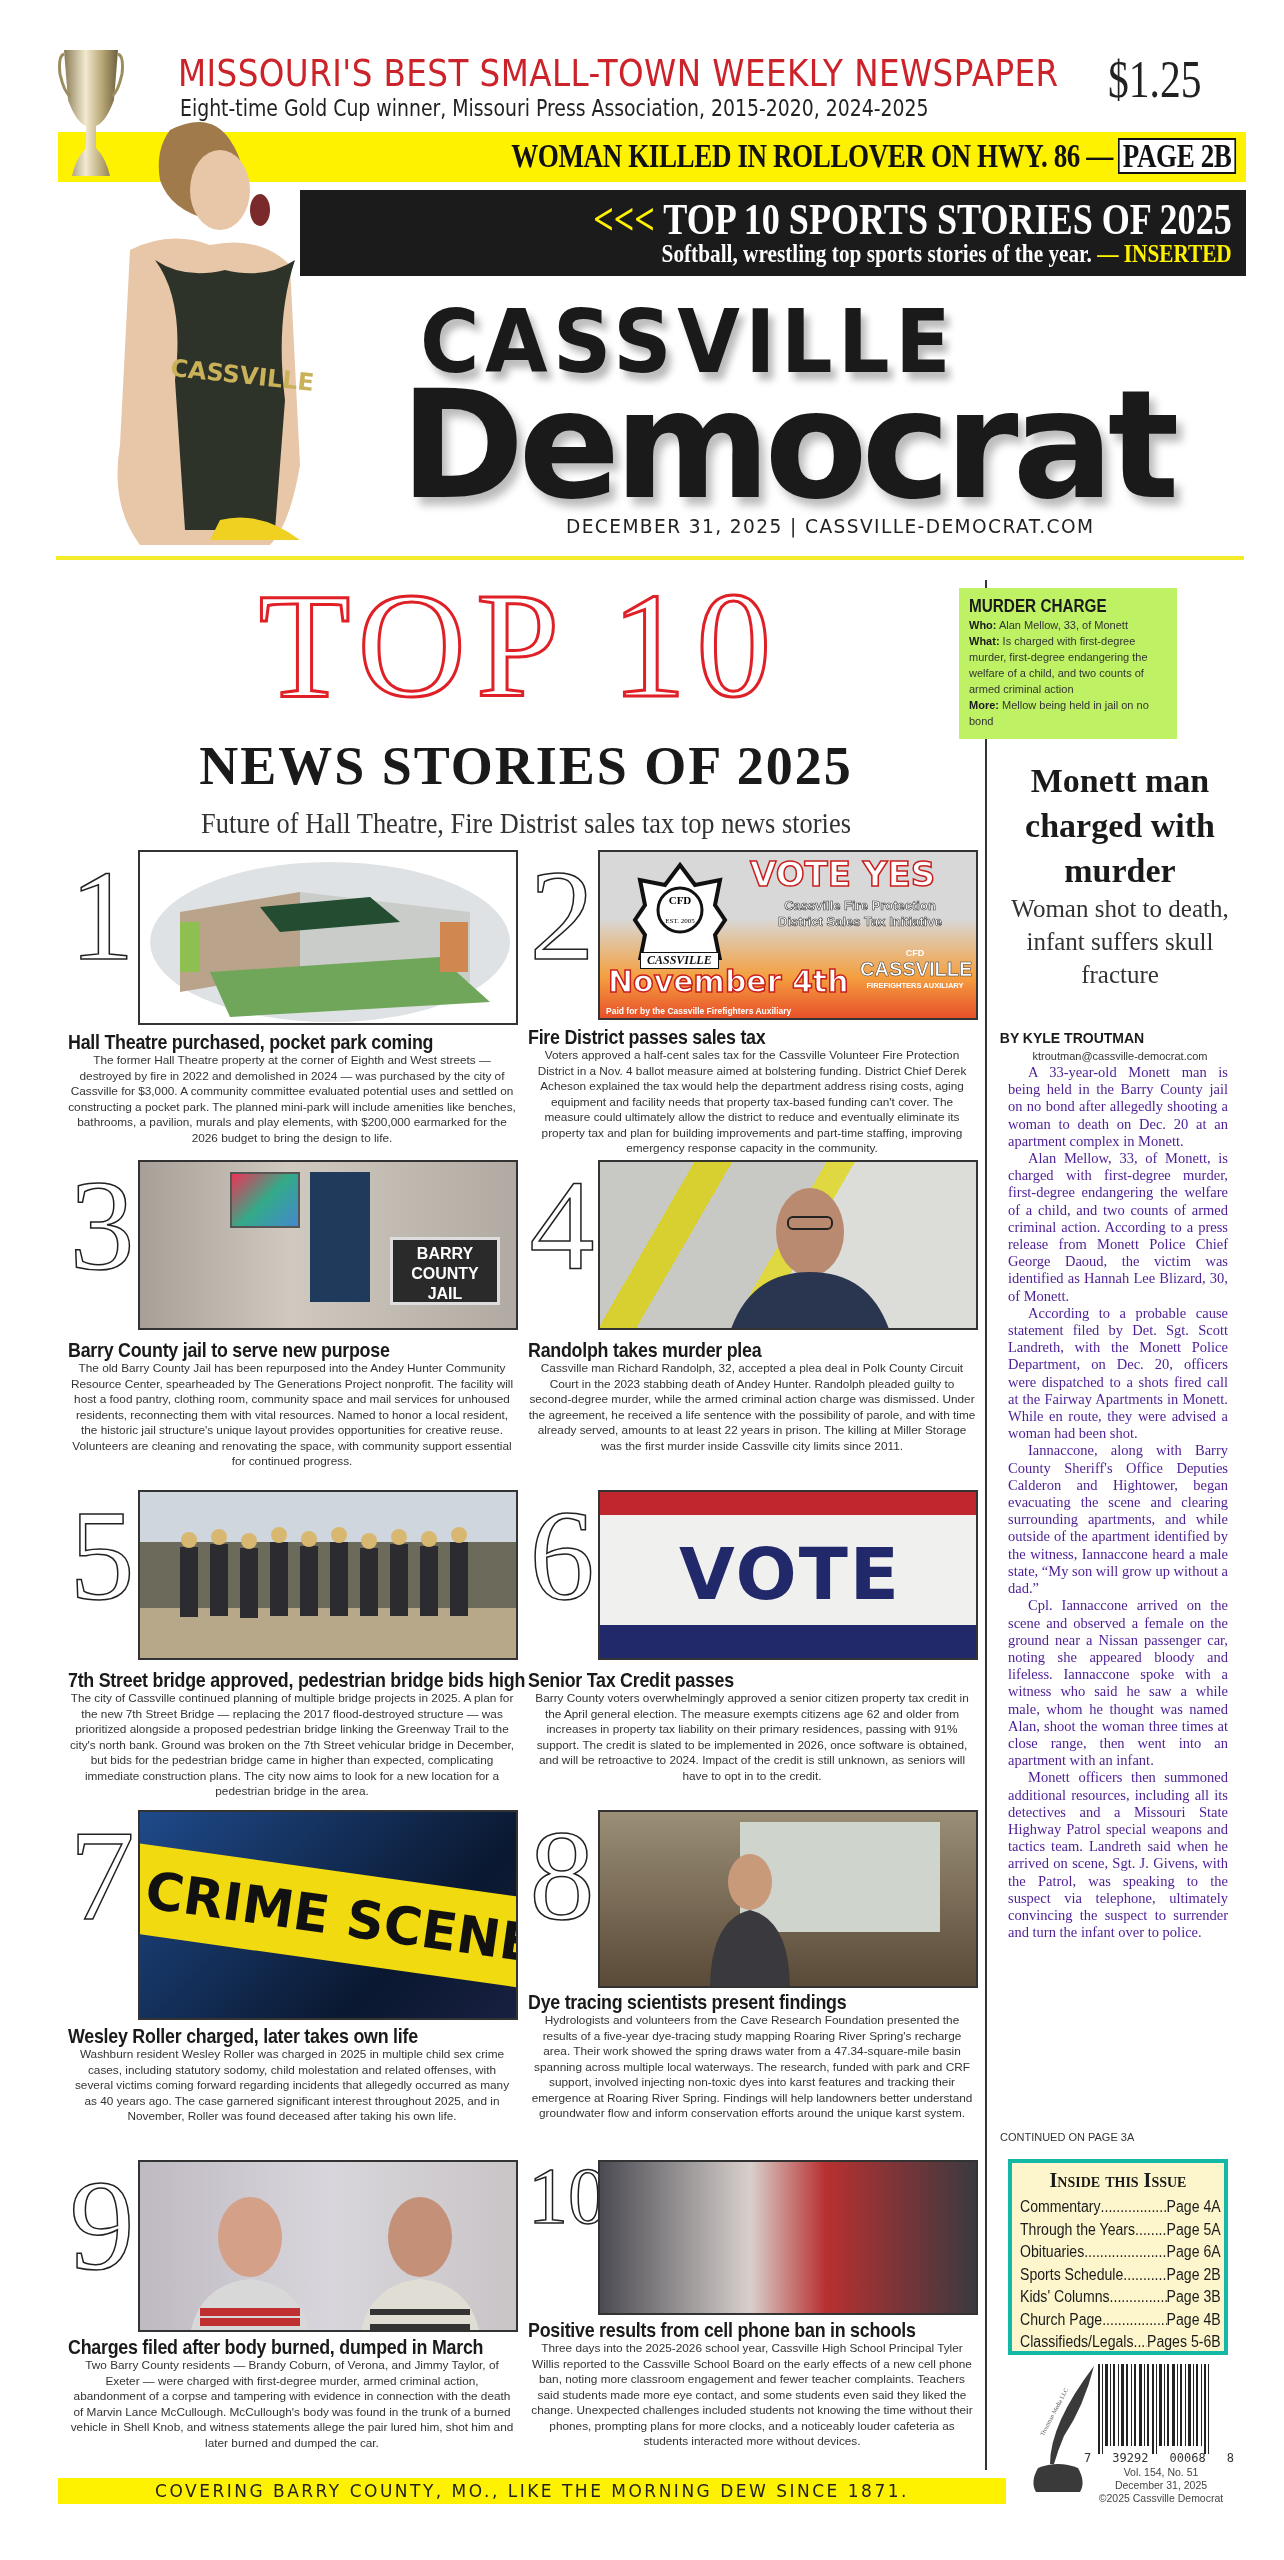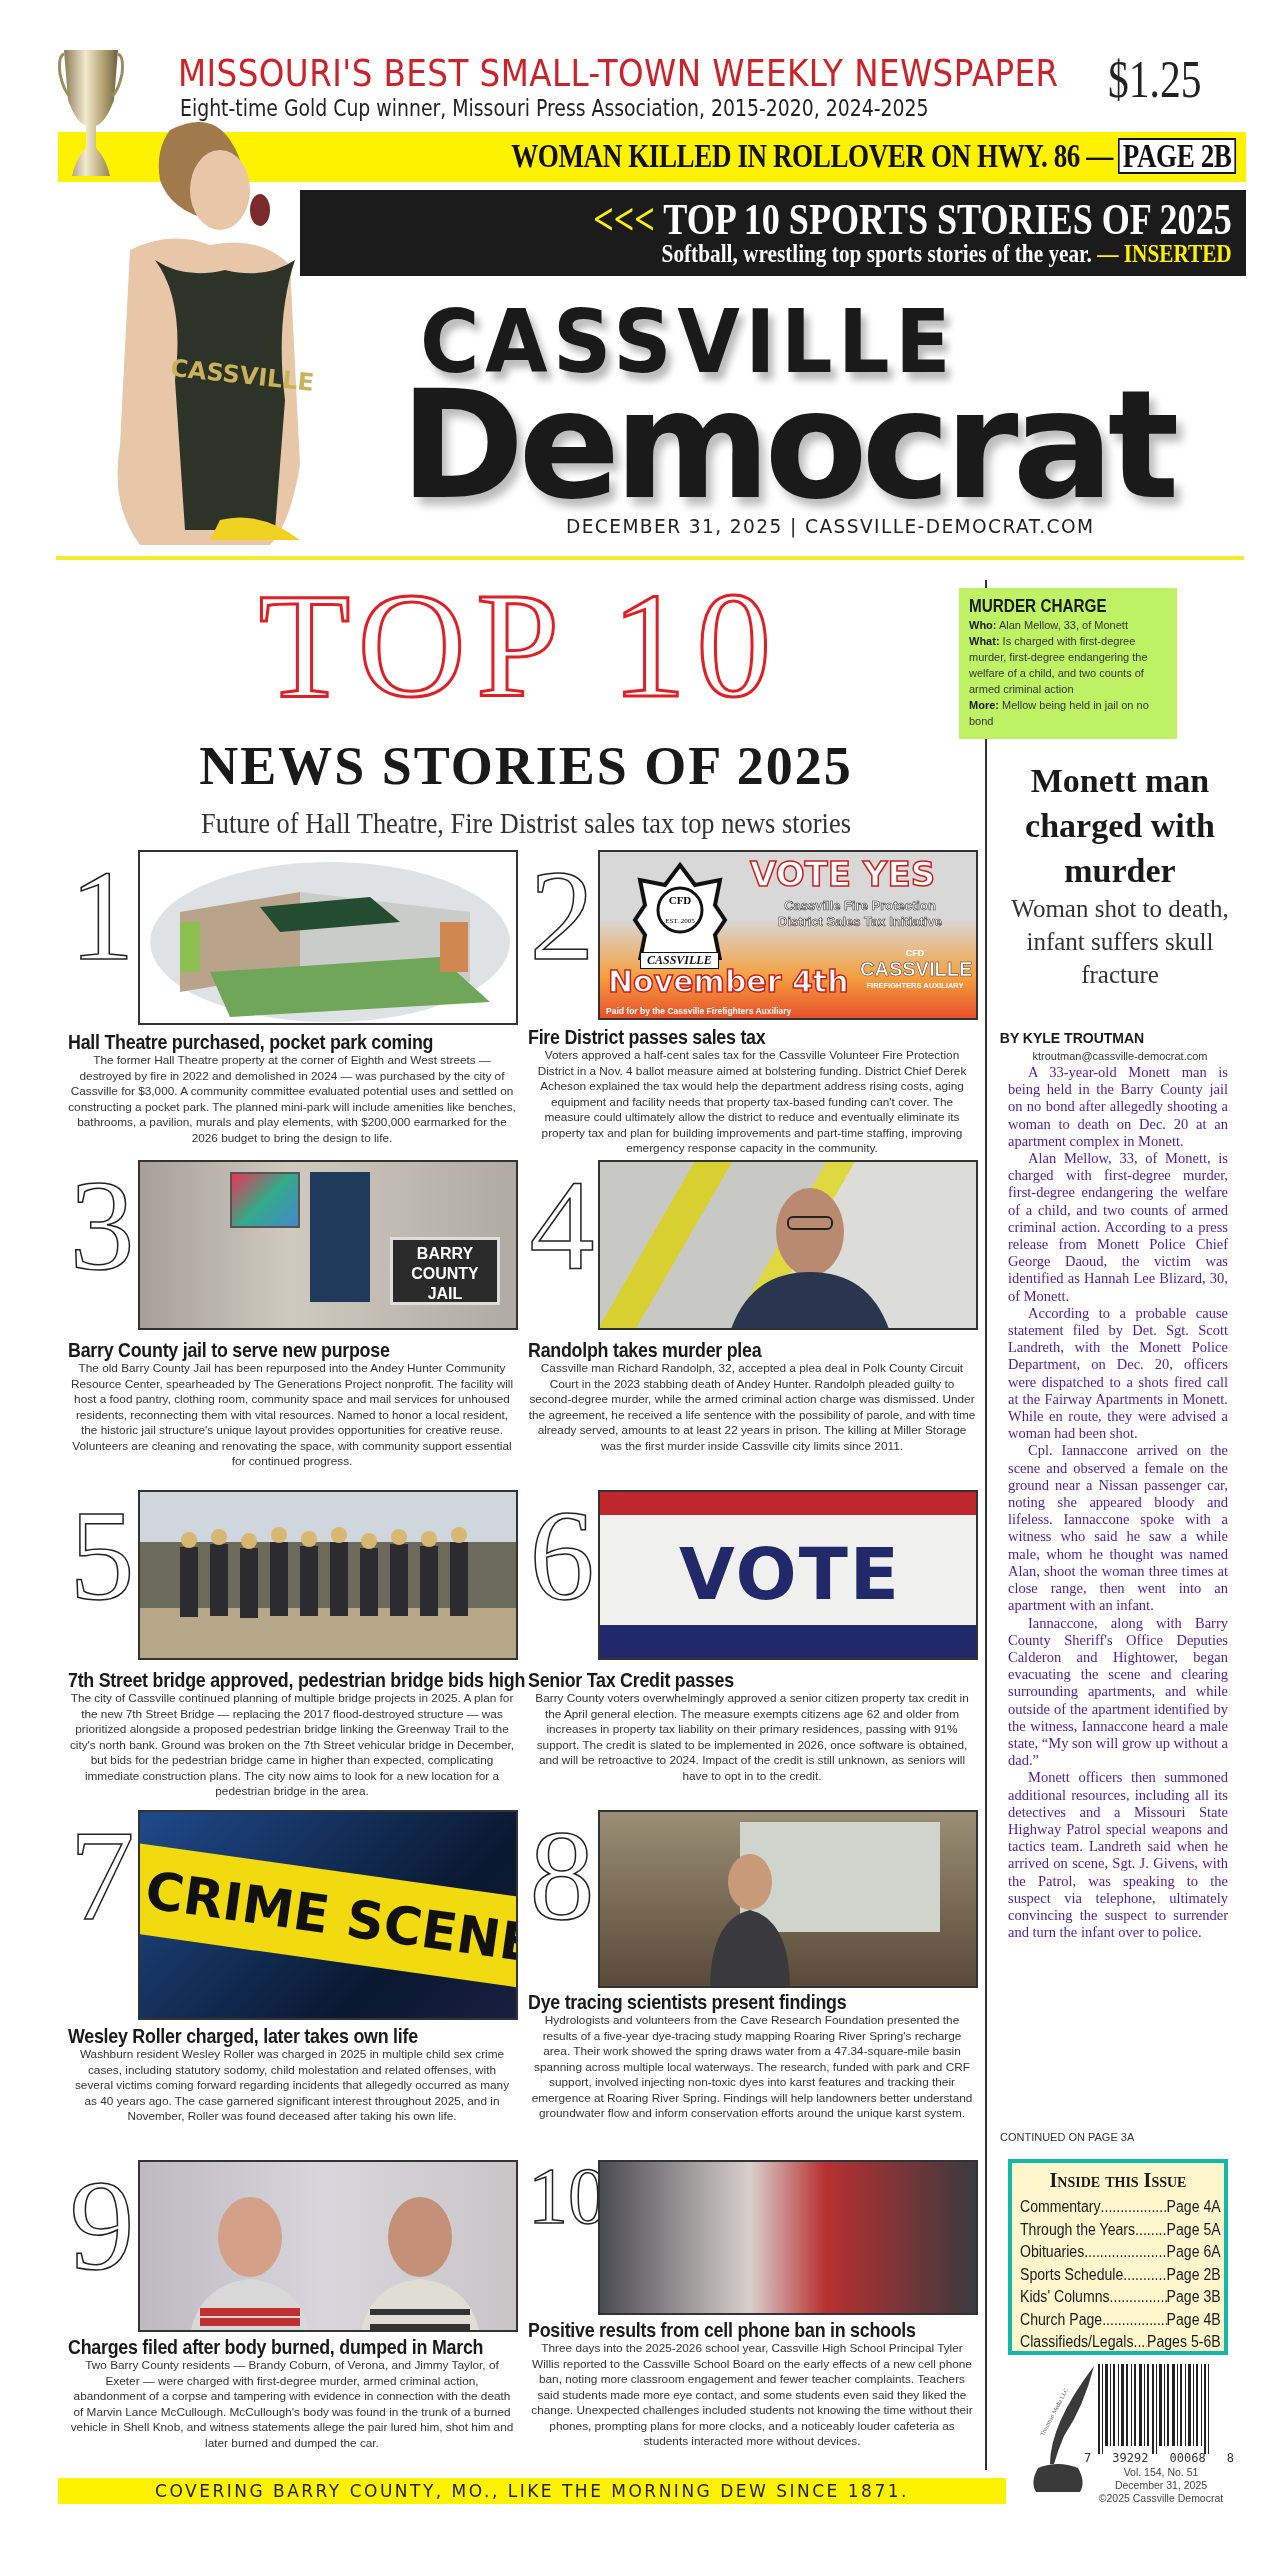--- a/index.html
+++ b/index.html
@@ -267,22 +267,22 @@
   <p><b>More:</b> <span>Mellow being held in jail on no bond</span></p>
 </div>
 <div class="abs side-hd">Monett man charged with murder</div>
 <div class="abs side-sub">Woman shot to death, infant suffers skull fracture</div>
 <div class="abs byline">BY KYLE TROUTMAN</div>
 <div class="abs email">ktroutman@cassville-democrat.com</div>
 <div class="abs article">
   <p>A 33-year-old Monett man is being held in the Barry County jail on no bond after allegedly shooting a woman to death on Dec. 20 at an apartment complex in Monett.</p>
   <p>Alan Mellow, 33, of Monett, is charged with first-degree murder, first-degree endangering the welfare of a child, and two counts of armed criminal action. According to a press release from Monett Police Chief George Daoud, the victim was identified as Hannah Lee Blizard, 30, of Monett.</p>
   <p>According to a probable cause statement filed by Det. Sgt. Scott Landreth, with the Monett Police Department, on Dec. 20, officers were dispatched to a shots fired call at the Fairway Apartments in Monett. While en route, they were advised a woman had been shot.</p>
+  <p>Iannaccone, along with Barry County Sheriff's Office Deputies Calderon and Hightower, began evacuating the scene and clearing surrounding apartments, and while outside of the apartment identified by the witness, Iannaccone heard a male state, “My son will grow up without a dad.”</p>
   <p>Cpl. Iannaccone arrived on the scene and observed a female on the ground near a Nissan passenger car, noting she appeared bloody and lifeless. Iannaccone spoke with a witness who said he saw a while male, whom he thought was named Alan, shoot the woman three times at close range, then went into an apartment with an infant.</p>
-  <p>Iannaccone, along with Barry County Sheriff's Office Deputies Calderon and Hightower, began evacuating the scene and clearing surrounding apartments, and while outside of the apartment identified by the witness, Iannaccone heard a male state, “My son will grow up without a dad.”</p>
   <p>Monett officers then summoned additional resources, including all its detectives and a Missouri State Highway Patrol special weapons and tactics team. Landreth said when he arrived on scene, Sgt. J. Givens, with the Patrol, was speaking to the suspect via telephone, ultimately convincing the suspect to surrender and turn the infant over to police.</p>
 </div>
 <div class="abs continued">CONTINUED ON PAGE 3A</div>
 
 <div class="abs inside">
   <div class="h">Inside this Issue</div>
   <div class="row">
       <span>Commentary</span>
       <span class="dots"></span>
       <span>Page 4A</span>

